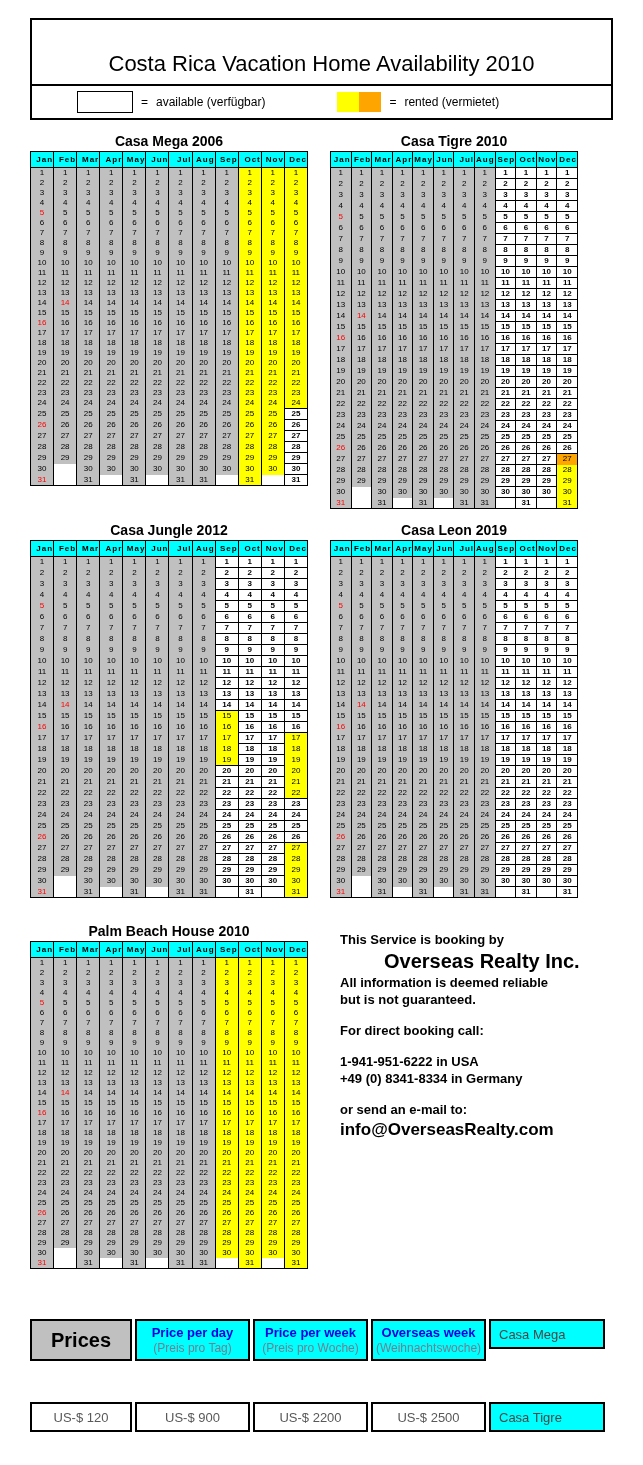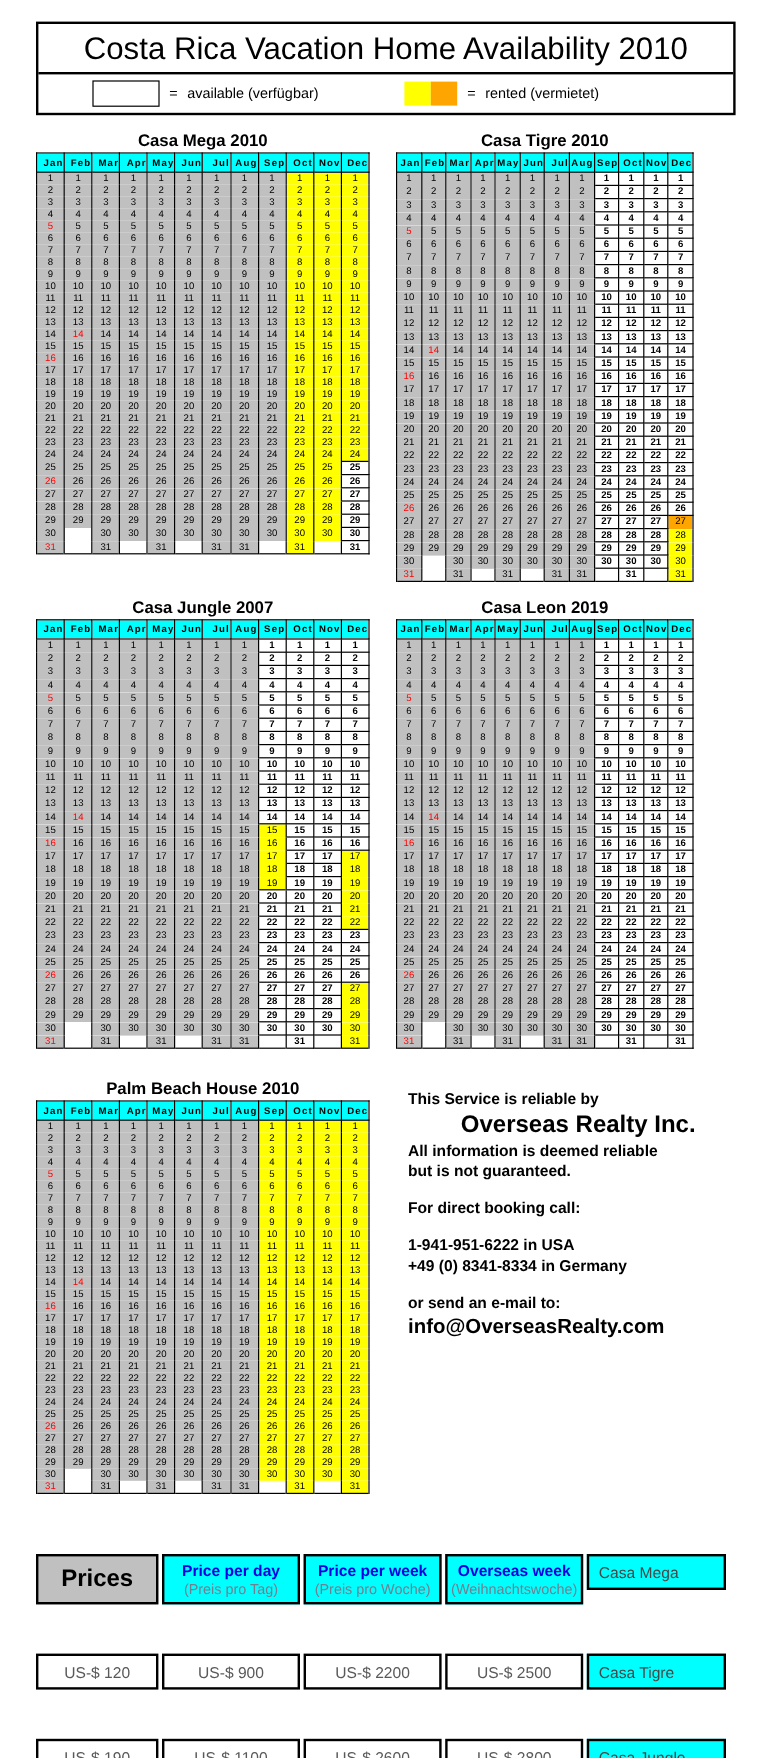--- a/index.html
+++ b/index.html
@@ -6,22 +6,22 @@
     --cyan:#00FFFF; --gray:#C0C0C0; --yellow:#FFFF00; --orange:#FFA500;
     --red:#FF0000; --blue:#0000E0; --subgray:#708090; --valgray:#595959;
     --namegray:#474747;
   }
   html,body{margin:0;padding:0;background:#fff;}
   body{width:643px;font-family:"Liberation Sans",sans-serif;color:#000;}
   .page{width:643px;min-height:1465px;background:#fff;}
 
   
   .header-box{margin:18px 30px 0 30px;border:2px solid #000;}
-  .title-row{height:40px;line-height:40px;text-align:center;font-size:26px;
-    border-bottom:2px solid #000;white-space:nowrap;}
+  .title-row{height:40px;line-height:40px;text-align:center;font-size:22px;
+    border-bottom:2px solid #000;white-space:nowrap;margin-top:24px;}
   .legend-row{height:32px;display:flex;align-items:center;font-size:12px;}
   .legend-entry{display:flex;align-items:center;}
   .legend-entry .eq{margin:0 8px;}
   .swatch{display:inline-block;height:20px;width:22px;}
   .swatch-wide{width:54px;border:1px solid #000;}
   .legend-avail{margin-left:45px;}
   .legend-rent{margin-left:72px;}
 
   
   .cal-row{display:flex;margin:13px 0 0 30px;align-items:flex-start;}
@@ -78,21 +78,21 @@
           <span class="swatch" style="background: rgb(255, 255, 0);"></span>
           <span class="swatch" style="background: rgb(255, 165, 0);"></span>
           <span class="eq">=</span>
           <span>rented (vermietet)</span>
         </div>
       </div>
   </div>
 
   <div class="cal-row">
     <div class="cal cal-left" id="cal-0">
-        <div class="cal-title">Casa Mega 2010</div>
+        <div class="cal-title">Casa Mega 2006</div>
         <table class="cal-table">
           <thead>
             <tr>
               <th>Jan</th>
               <th>Feb</th>
               <th>Mar</th>
               <th>Apr</th>
               <th>May</th>
               <th>Jun</th>
               <th>Jul</th>
@@ -995,21 +995,21 @@
               <td class="c-blank"></td>
               <td class="c-rent">31</td>
             </tr>
           </tbody>
         </table>
       </div>
   </div>
 
   <div class="cal-row">
     <div class="cal cal-left" id="cal-2">
-        <div class="cal-title">Casa Jungle 2007</div>
+        <div class="cal-title">Casa Jungle 2012</div>
         <table class="cal-table">
           <thead>
             <tr>
               <th>Jan</th>
               <th>Feb</th>
               <th>Mar</th>
               <th>Apr</th>
               <th>May</th>
               <th>Jun</th>
               <th>Jul</th>
@@ -2369,21 +2369,21 @@
               <td class="c-past">31</td>
               <td class="c-blank"></td>
               <td class="c-rent">31</td>
               <td class="c-blank"></td>
               <td class="c-rent">31</td>
             </tr>
           </tbody>
         </table>
       </div>
     <div class="info-block" id="info-block">
-        <div class="info-line">This Service is reliable by</div>
+        <div class="info-line">This Service is booking by</div>
         <div class="info-line info-large">Overseas Realty Inc.</div>
         <div class="info-line">All information is deemed reliable</div>
         <div class="info-line">but is not guaranteed.</div>
         <div class="info-spacer"></div>
         <div class="info-line">For direct booking call:</div>
         <div class="info-spacer"></div>
         <div class="info-line">1-941-951-6222 in USA</div>
         <div class="info-line">+49 (0) 8341-8334 in Germany</div>
         <div class="info-spacer"></div>
         <div class="info-line">or send an e-mail to:</div>

